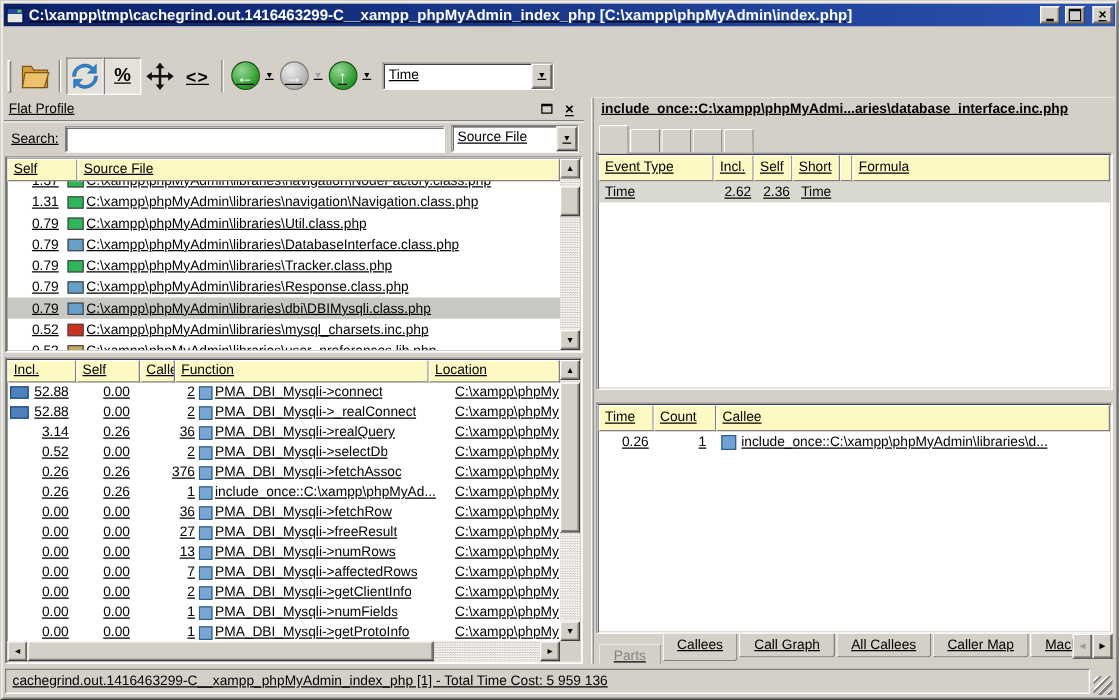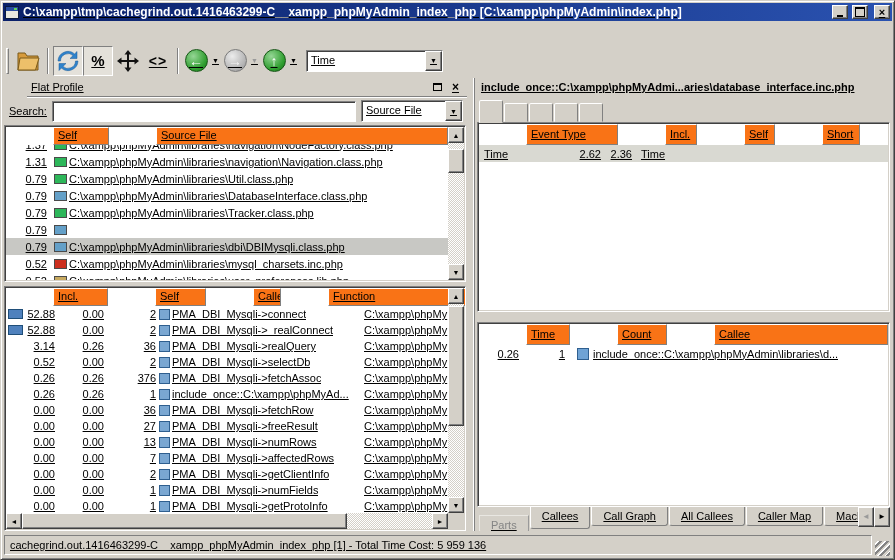--- a/index.html
+++ b/index.html
@@ -57,41 +57,41 @@
 
   
   .main { flex:1; display:flex; min-height:0; }
   .left-panel { width:464px; flex:none; display:flex; flex-direction:column; min-height:0; }
   .vsplitter { width:7px; flex:none; }
   .right-panel { flex:1; display:flex; flex-direction:column; min-width:0; min-height:0;
     border-left:1px solid #808080; box-shadow:-1px 0 0 #fff; padding-left:2px; }
 
   
   .panel-titlebar { height:19px; display:flex; align-items:center; padding:0 4px; flex:none;
-    border-bottom:1px solid #808080; box-shadow:0 1px 0 #fff;margin-left:24px; }
+    border-bottom:1px solid #808080; box-shadow:0 1px 0 #fff; }
   .panel-title { flex:1; }
   .pt-btn { width:15px; height:14px; display:flex; align-items:center; justify-content:center; margin-left:3px; }
   .float-glyph { width:9px; height:8px; border:1px solid #000; border-top-width:2px; position:relative; }
   .close-glyph { font-size:12px; font-weight:bold; line-height:1; }
 
   .search-row { height:28px; display:flex; align-items:center; gap:5px; padding:3px 4px 3px 6px; flex:none; }
   .search-input { flex:1; height:21px; background:#fff; border:1px solid; border-color:#808080 #fff #fff #808080;
     box-shadow: inset 1px 1px 0 #404040; font:inherit; padding:2px 4px; outline:none; }
   .combo.small { width:102px; margin-left:0; }
 
   
   .lv-frame { background:#fff; position:relative; overflow:hidden; flex:none;
     border:1px solid; border-color:#808080 #fff #fff #808080;
     box-shadow: inset 1px 1px 0 #404040, inset -1px -1px 0 #d4d0c8; margin:0 1px; }
   .src-frame { height:157px; }
   .func-frame { flex:1; margin-top:4px; }
 
   .lv-header { display:flex; height:18px; margin:1px 17px 0 1px; }
-  .hcell { background:#f97316; border:1px solid; border-color:#fff #808080 #808080 #fff;
-    padding:1px 4px; white-space:nowrap; overflow:hidden; flex:none;margin-left:47px; }
+  .hcell { background:#fef9c3; border:1px solid; border-color:#fff #808080 #808080 #fff;
+    padding:1px 4px; white-space:nowrap; overflow:hidden; flex:none; }
   .lv-body { overflow:hidden; margin:0 17px 0 1px; }
 
   .lv-row { display:flex; height:17px; align-items:center; white-space:nowrap; }
   .lv-row.selected { background:#c8c8c4; }
   .c-self { width:48px; text-align:right; padding-right:7px; flex:none; }
   .file-icon { width:13px; height:10px; border:1px solid #4a4a4a; flex:none; margin-right:2px; }
   .c-file { overflow:hidden; }
 
   .fv-row { display:flex; height:16px; align-items:center; white-space:nowrap; }
   .c-incl { width:55px; flex:none; display:flex; align-items:center; padding:0 6px 0 2px; }
@@ -292,20 +292,21 @@
     <span class="c-file">C:\xampp\phpMyAdmin\libraries\DatabaseInterface.class.php</span>
   </div>
             <div class="lv-row">
     <span class="c-self">0.79</span>
     <span class="file-icon" style="background: rgb(45, 183, 90);"></span>
     <span class="c-file">C:\xampp\phpMyAdmin\libraries\Tracker.class.php</span>
   </div>
             <div class="lv-row">
     <span class="c-self">0.79</span>
     <span class="file-icon" style="background: rgb(100, 160, 200);"></span>
+    <span class="c-file">C:\xampp\phpMyAdmin\libraries\Response.class.php</span>
   </div>
             <div class="lv-row selected">
     <span class="c-self">0.79</span>
     <span class="file-icon" style="background: rgb(100, 160, 200);"></span>
     <span class="c-file">C:\xampp\phpMyAdmin\libraries\dbi\DBIMysqli.class.php</span>
   </div>
             <div class="lv-row">
     <span class="c-self">0.52</span>
     <span class="file-icon" style="background: rgb(204, 47, 30);"></span>
     <span class="c-file">C:\xampp\phpMyAdmin\libraries\mysql_charsets.inc.php</span>

